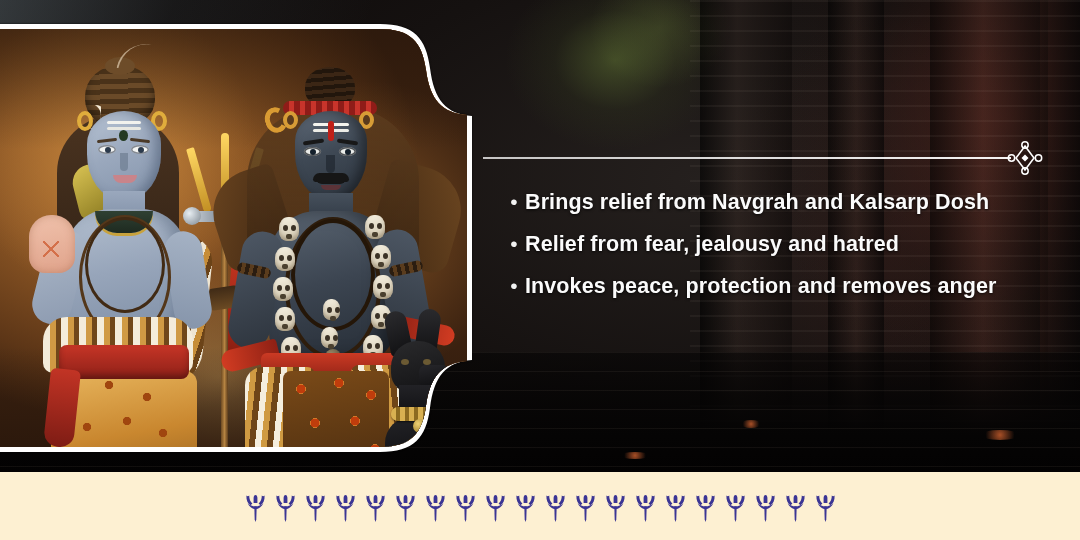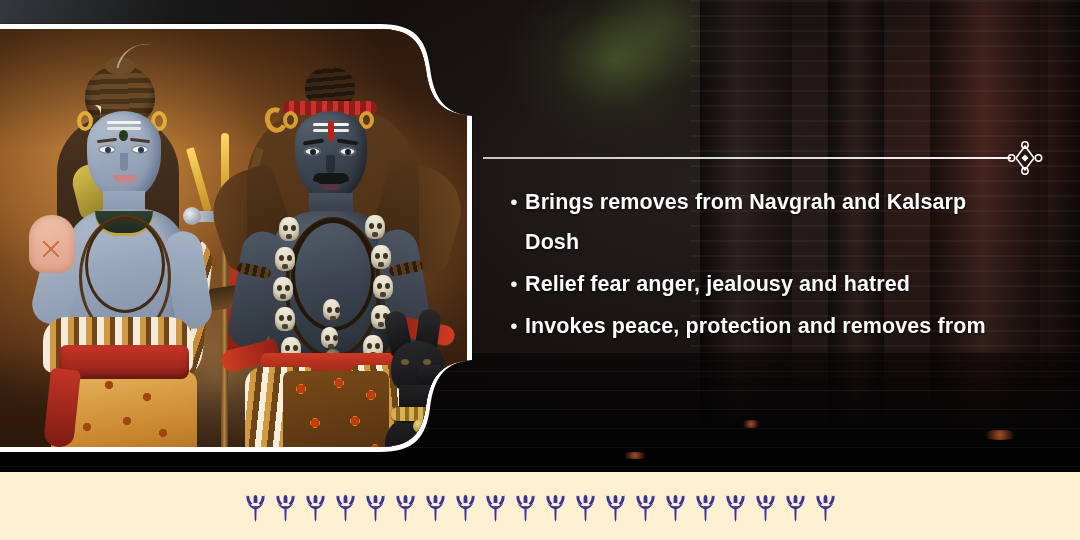--- a/index.html
+++ b/index.html
@@ -567,29 +567,29 @@
           <circle cx="22" cy="30" r="3.2" stroke="#ffffff" stroke-width="1.5" fill="none"></circle>
           <circle cx="8.5" cy="17" r="3.2" stroke="#ffffff" stroke-width="1.5" fill="none"></circle>
           <circle cx="35.5" cy="17" r="3.2" stroke="#ffffff" stroke-width="1.5" fill="none"></circle>
         </svg>
       </div>
     </div>
 
     <div class="bullets">
       <div class="bullet">
         <span class="dot">•</span>
-        <span class="btext">Brings removes from Navgrah and Kalsarp Dosh</span>
+        <span class="btext">Brings relief from Navgrah and Kalsarp Dosh</span>
       </div>
       <div class="bullet">
         <span class="dot">•</span>
-        <span class="btext">Relief fear anger, jealousy and hatred</span>
+        <span class="btext">Relief from fear, jealousy and hatred</span>
       </div>
       <div class="bullet">
         <span class="dot">•</span>
-        <span class="btext">Invokes peace, protection and removes from</span>
+        <span class="btext">Invokes peace, protection and removes anger</span>
       </div>
     </div>
   </div>
 
   <div class="cream-strip">
     <div class="trishul-row">
         <svg width="25" height="34" viewBox="0 0 25 34">
           <path d="M12.5 6 C11.2 6 10.6 7.2 10.6 9.5 L10.6 14 L14.4 14 L14.4 9.5 C14.4 7.2 13.8 6 12.5 6 Z" fill="#3B3594"></path>
           <path d="M3.4 6.5 C3.2 11 4.6 14.6 7.6 16.2 L9.4 14.6 C7.3 13 6.2 10.3 6.2 6.6 C5.3 7.6 4.2 7.4 3.4 6.5 Z" fill="#3B3594"></path>
           <path d="M21.6 6.5 C21.8 11 20.4 14.6 17.4 16.2 L15.6 14.6 C17.7 13 18.8 10.3 18.8 6.6 C19.7 7.6 20.8 7.4 21.6 6.5 Z" fill="#3B3594"></path>

